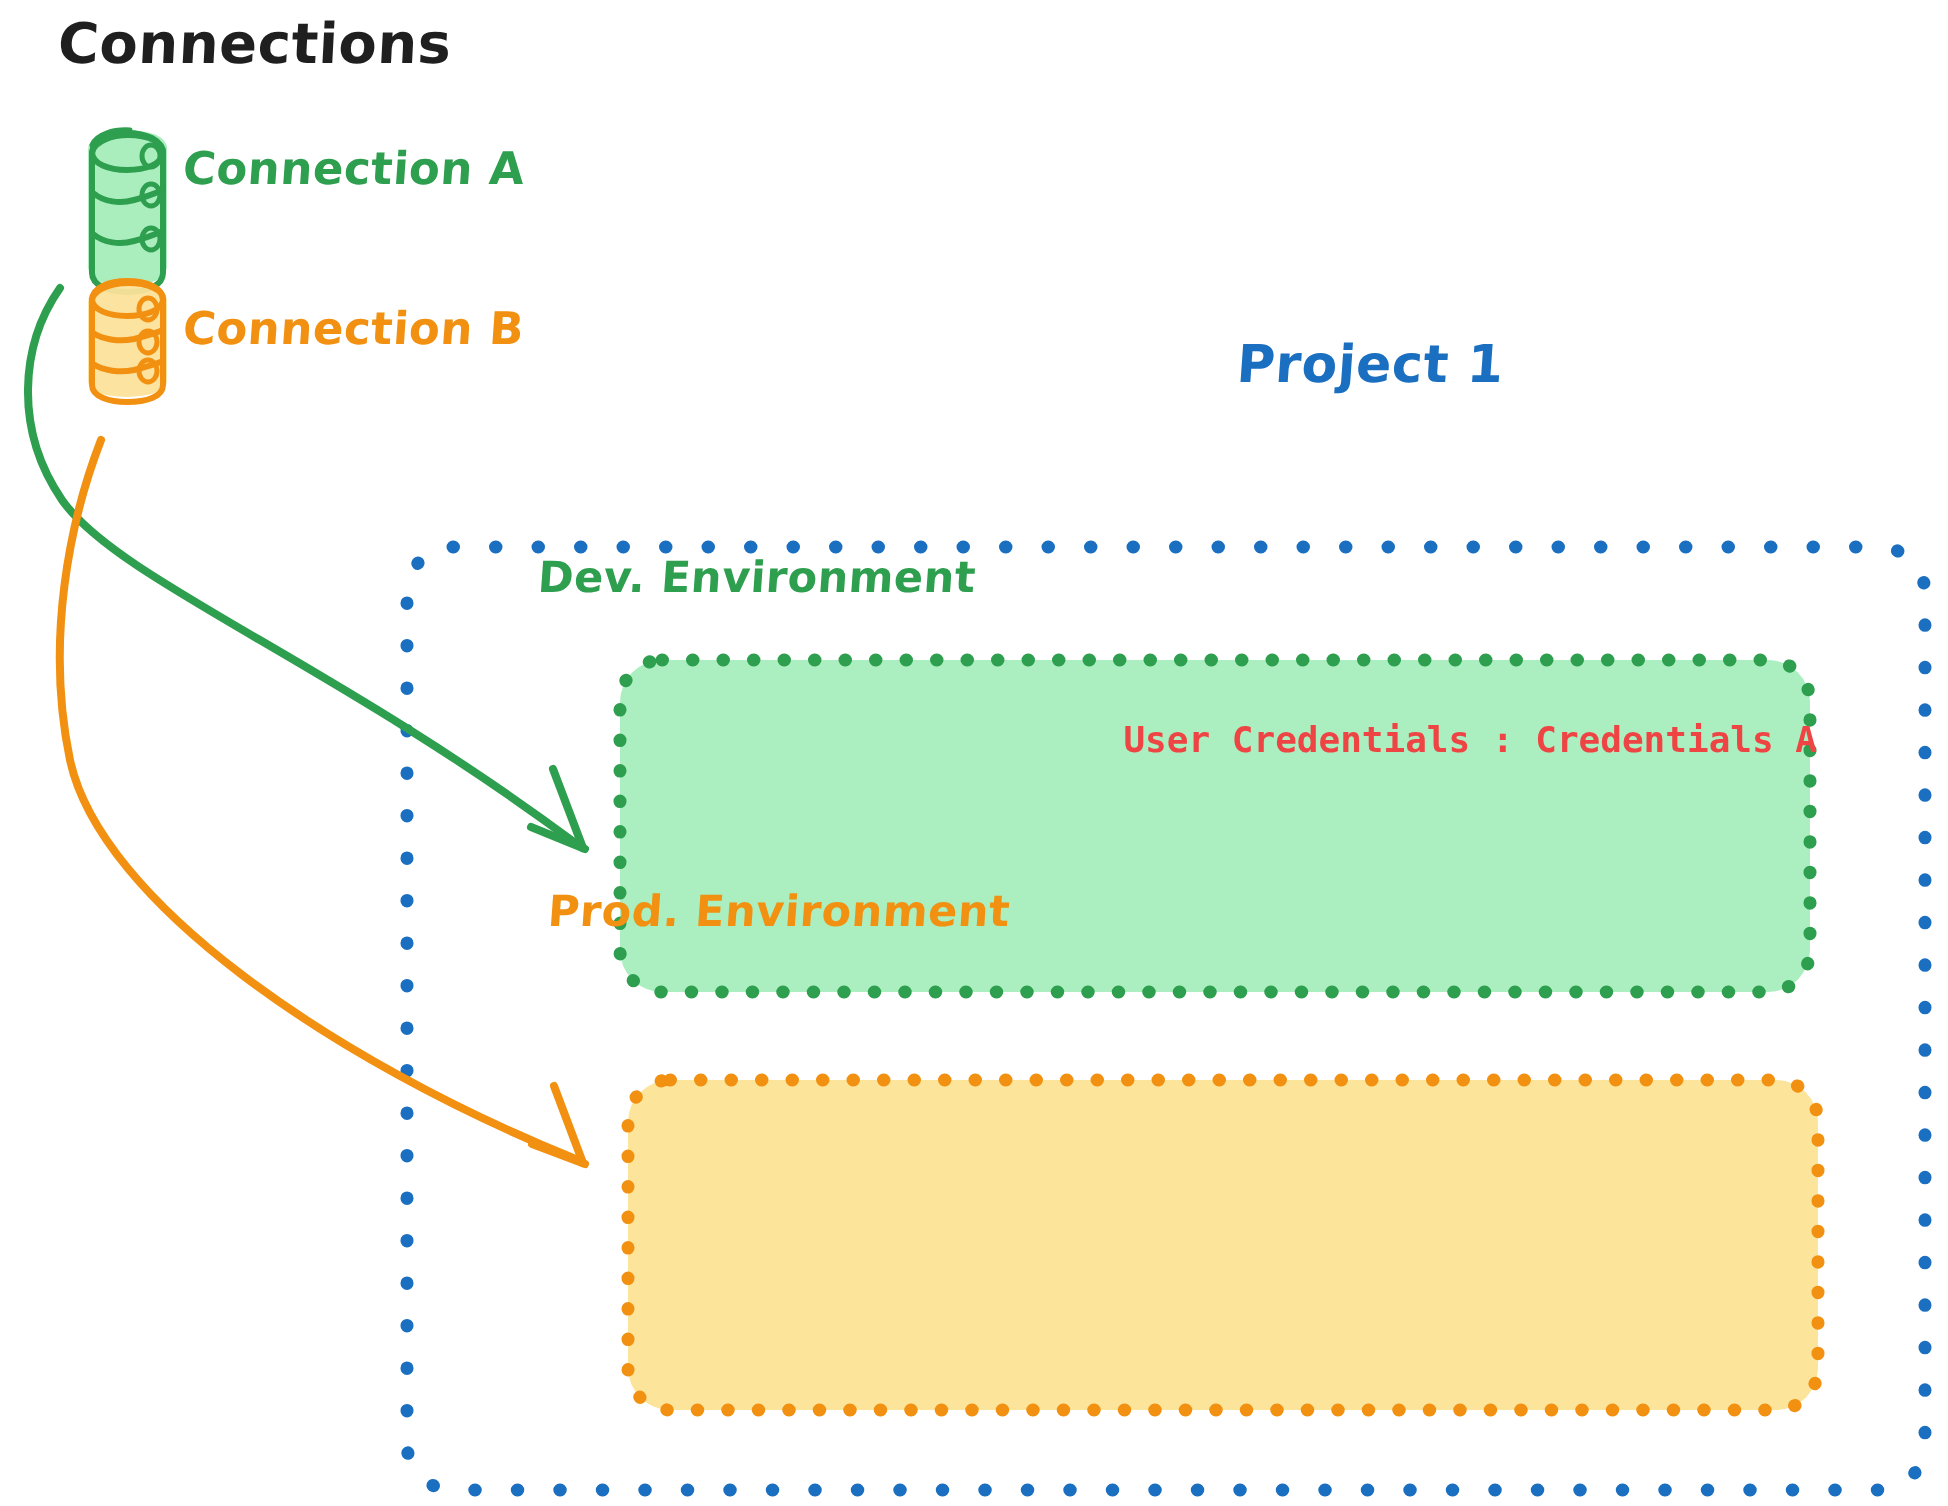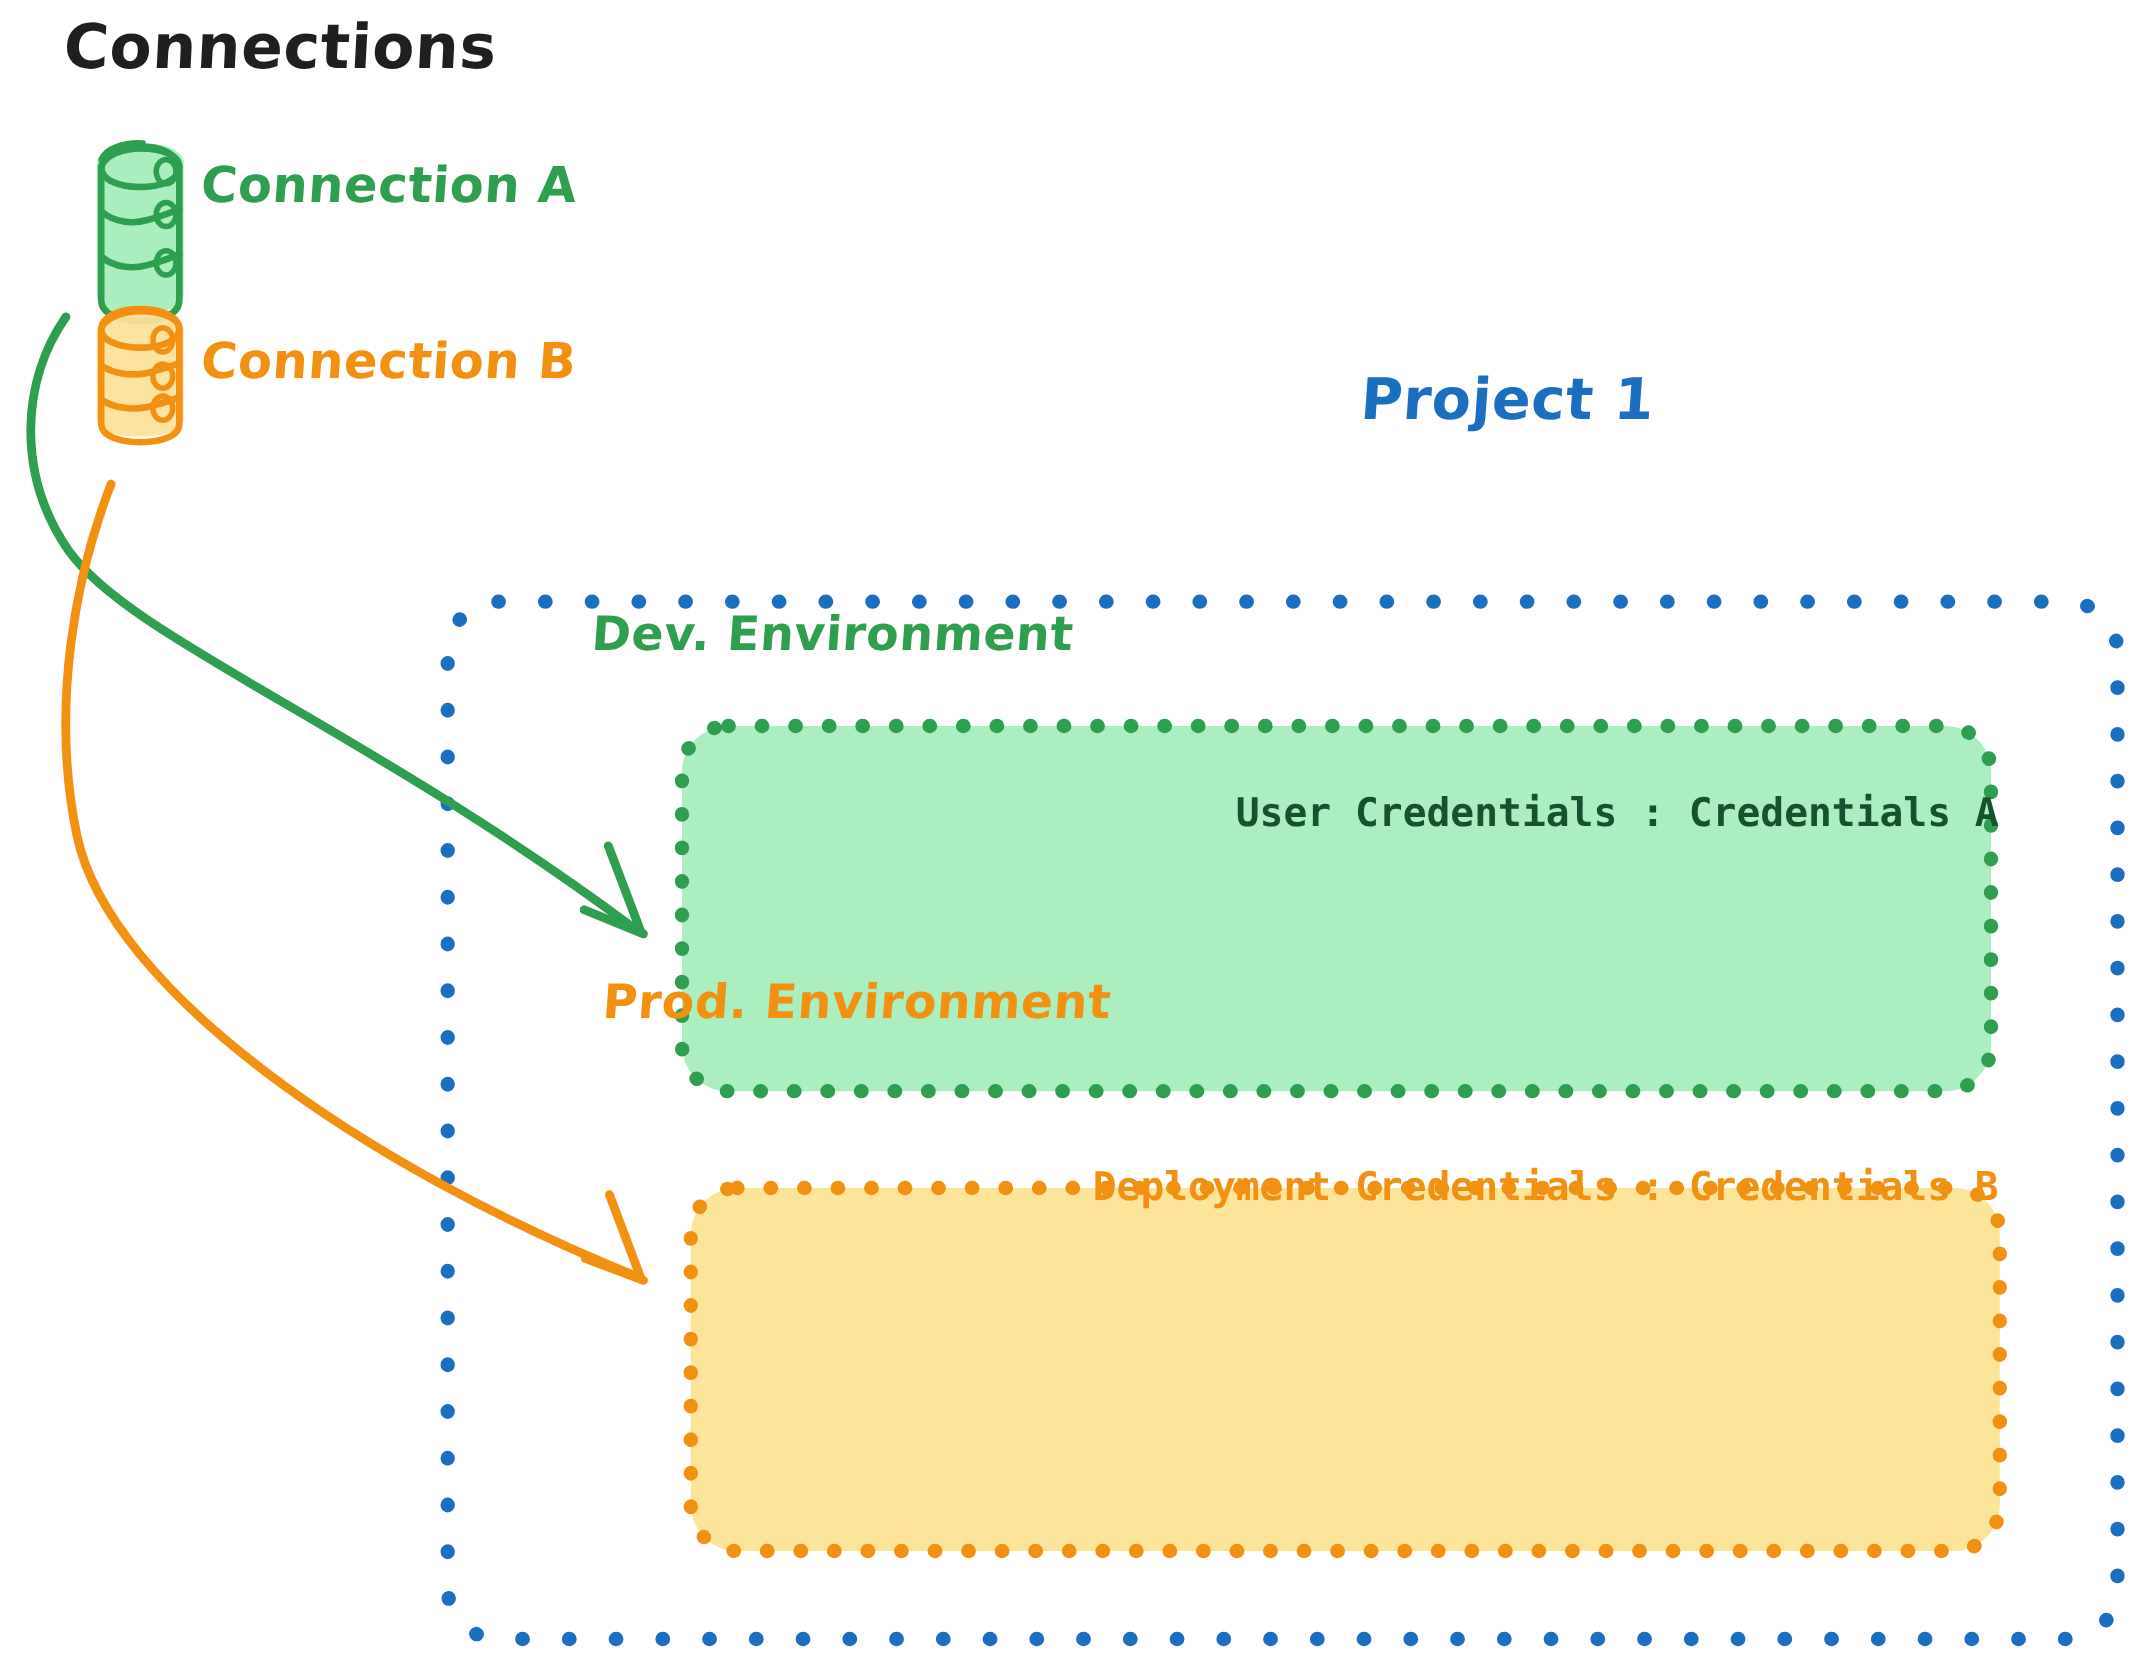--- a/index.html
+++ b/index.html
@@ -78,21 +78,21 @@
     left: 548px;
     top: 890px;
     font-size: 43px;
     color: #F29111;
     transform: skewX(-4deg);
   }
   #label-dev-creds {
     right: 131px;
     top: 722px;
     font-size: 36px;
-    color: #14532d;
+    color: #ef4444;
   }
   #label-prod-creds {
     right: 131px;
     top: 1062px;
     font-size: 36px;
     color: #F29111;
   }
 </style>
 </head>
 <body>
@@ -162,15 +162,14 @@
   <div class="txt hand" id="label-connection-b">Connection B</div>
 
   <div class="txt hand" id="label-project">Project 1</div>
 
   <div class="txt hand" id="label-dev-env">Dev. Environment</div>
 
   <div class="txt mono" id="label-dev-creds">User Credentials : Credentials A</div>
 
   <div class="txt hand" id="label-prod-env">Prod. Environment</div>
 
-  <div class="txt mono" id="label-prod-creds">Deployment Credentials : Credentials B</div>
 
 </div>
 
 </body></html>

